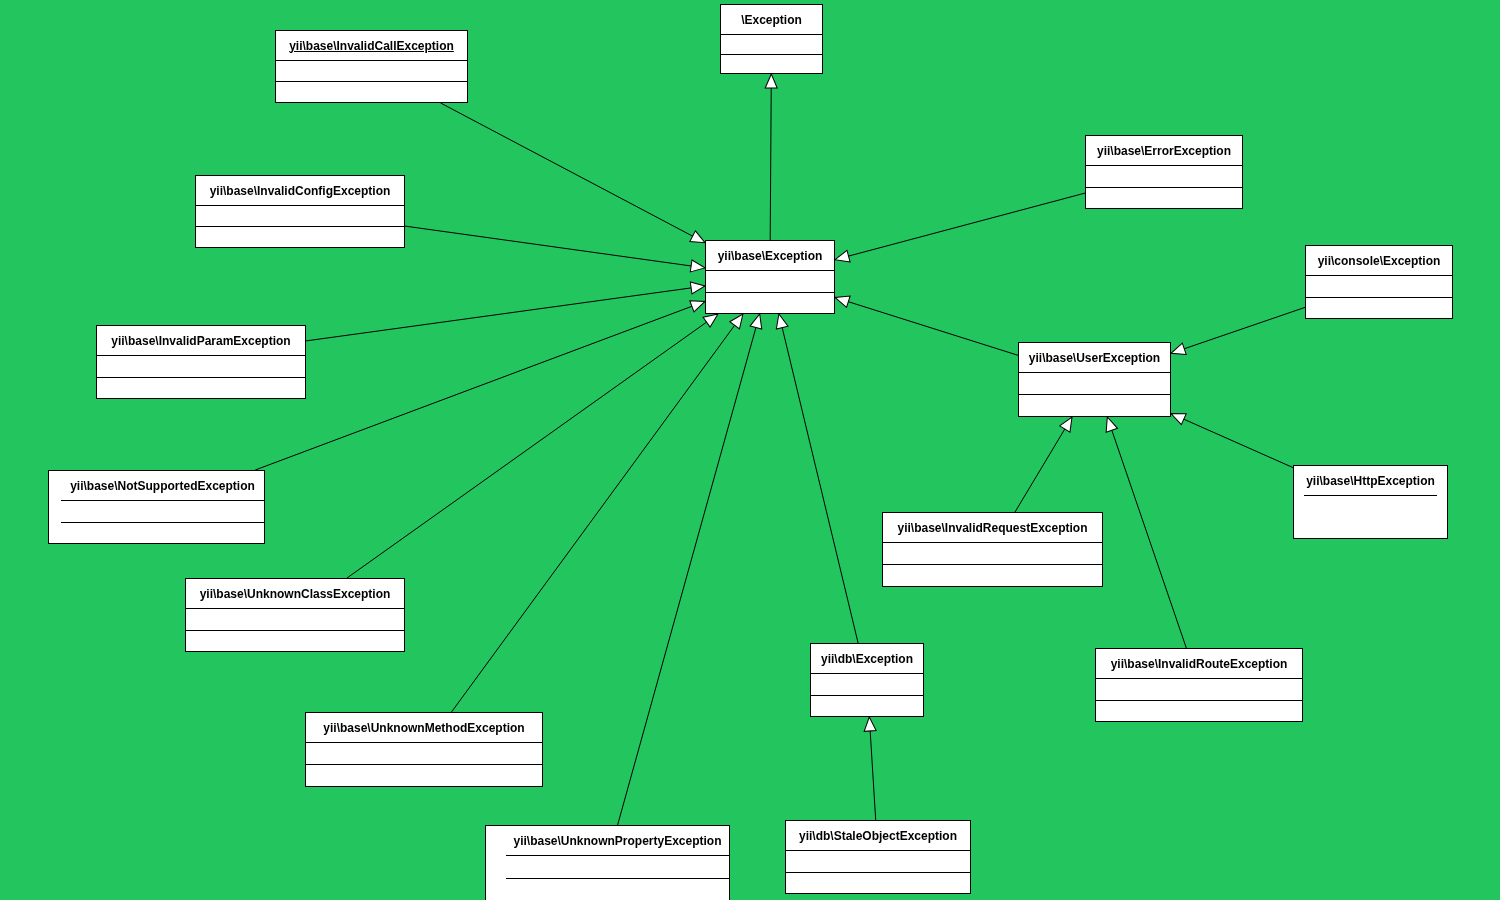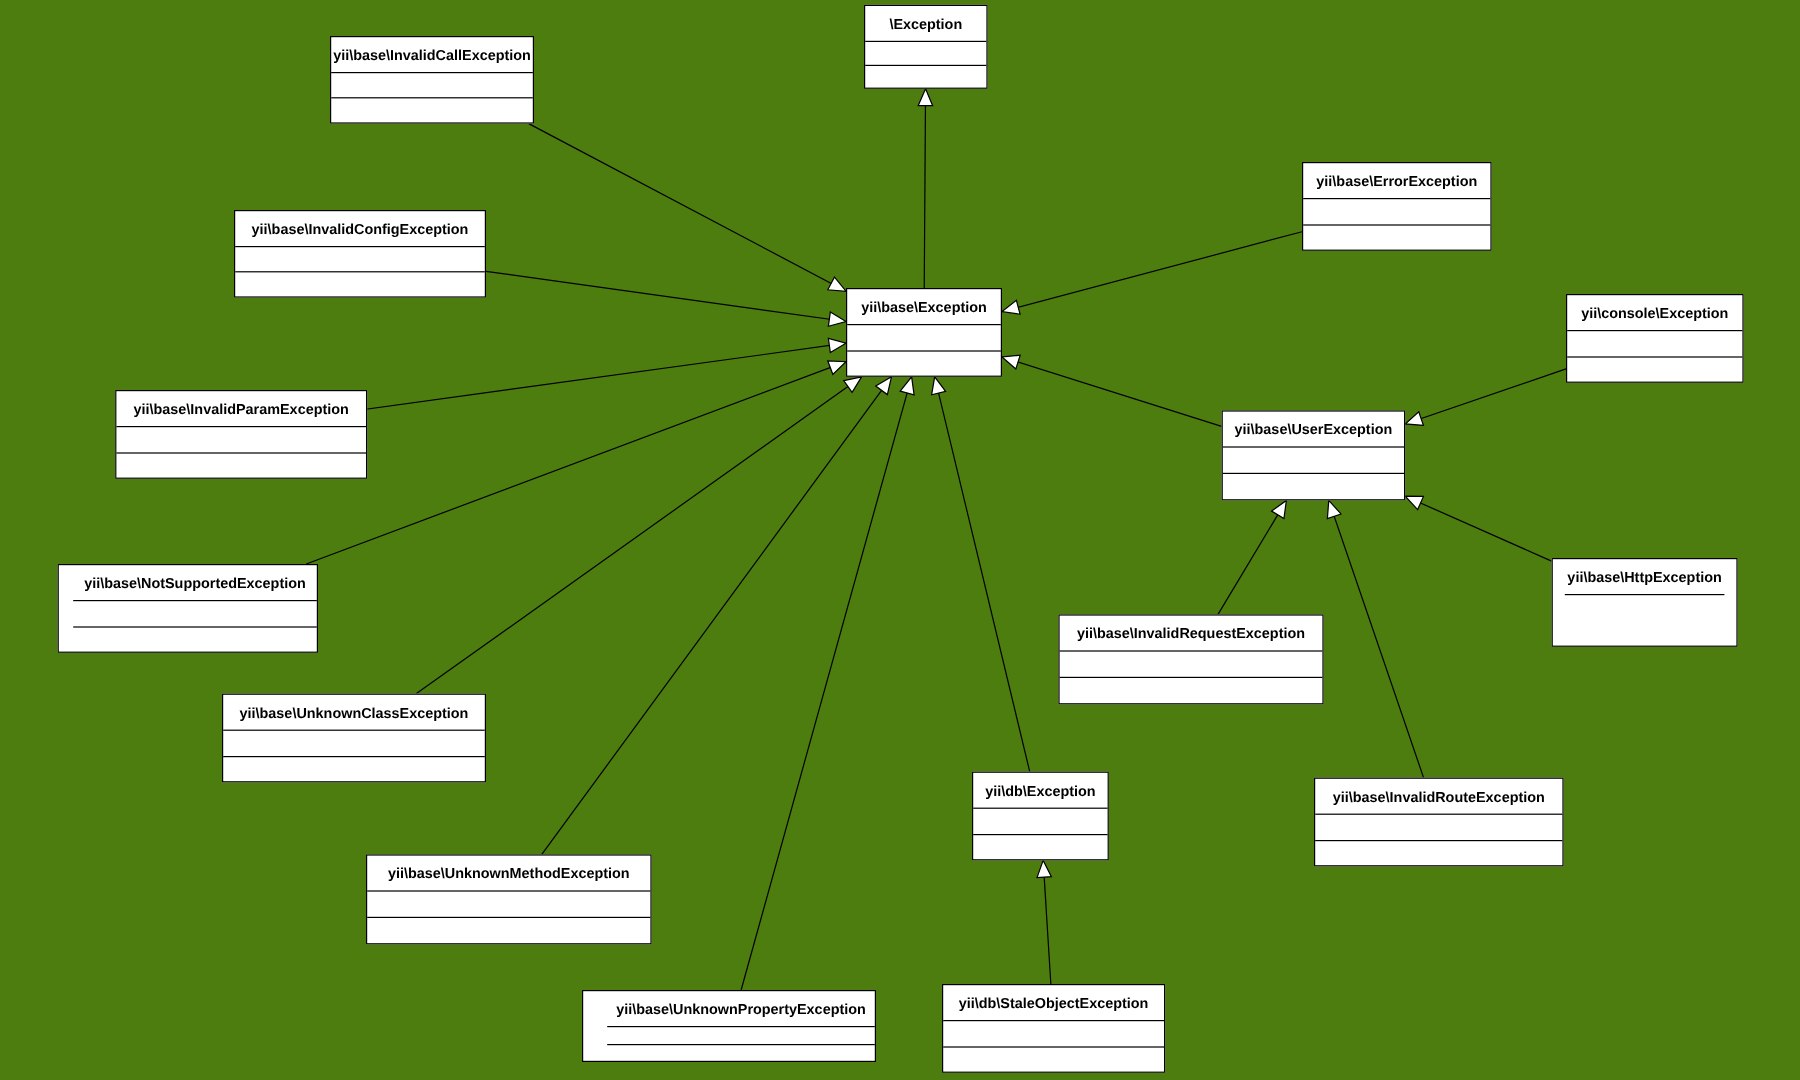--- a/index.html
+++ b/index.html
@@ -4,21 +4,21 @@
 <style>
   html, body {
     margin: 0;
     padding: 0;
     background: #ffffff;
   }
   #diagram {
     position: relative;
     width: 1500px;
     height: 900px;
-    background: #4d7c0f;
+    background: #22c55e;
     font-family: "Liberation Sans", sans-serif;
     overflow: hidden;
   }
   #edges-svg {
     position: absolute;
     left: 0;
     top: 0;
     width: 1500px;
     height: 900px;
   }
@@ -83,21 +83,21 @@
       <div class="uml-class" style="left: 720px; top: 4px; width: 103px; height: 70px;">
         <div class="uml-title">\Exception</div>
         <div class="uml-compartment attributes"></div>
         <div class="uml-compartment methods"></div>
       </div>
       <div class="uml-class" style="left: 705px; top: 240px; width: 130px; height: 74px;">
         <div class="uml-title">yii\base\Exception</div>
         <div class="uml-compartment attributes"></div>
         <div class="uml-compartment methods"></div>
       </div>
-      <div class="uml-class" style="left: 275px; top: 30px; width: 170px; height: 73px;">
+      <div class="uml-class" style="left: 275px; top: 30px; width: 193px; height: 73px; text-decoration: underline;">
         <div class="uml-title">yii\base\InvalidCallException</div>
         <div class="uml-compartment attributes"></div>
         <div class="uml-compartment methods"></div>
       </div>
       <div class="uml-class" style="left: 195px; top: 175px; width: 210px; height: 73px;">
         <div class="uml-title">yii\base\InvalidConfigException</div>
         <div class="uml-compartment attributes"></div>
         <div class="uml-compartment methods"></div>
       </div>
       <div class="uml-class" style="left: 48px; top: 325px; width: 210px; height: 74px; margin-left: 48px;">
@@ -113,21 +113,21 @@
       <div class="uml-class" style="left: 185px; top: 578px; width: 220px; height: 74px;">
         <div class="uml-title">yii\base\UnknownClassException</div>
         <div class="uml-compartment attributes"></div>
         <div class="uml-compartment methods"></div>
       </div>
       <div class="uml-class" style="left: 305px; top: 712px; width: 238px; height: 75px;">
         <div class="uml-title">yii\base\UnknownMethodException</div>
         <div class="uml-compartment attributes"></div>
         <div class="uml-compartment methods"></div>
       </div>
-      <div class="uml-class" style="left: 485px; top: 825px; width: 245px; height: 60px; padding-left: 20px;">
+      <div class="uml-class" style="left: 485px; top: 825px; width: 245px; height: 76px; padding-left: 20px;">
         <div class="uml-title">yii\base\UnknownPropertyException</div>
         <div class="uml-compartment attributes"></div>
         <div class="uml-compartment methods"></div>
       </div>
       <div class="uml-class" style="left: 810px; top: 643px; width: 114px; height: 74px;">
         <div class="uml-title">yii\db\Exception</div>
         <div class="uml-compartment attributes"></div>
         <div class="uml-compartment methods"></div>
       </div>
       <div class="uml-class" style="left: 785px; top: 820px; width: 186px; height: 74px;">

